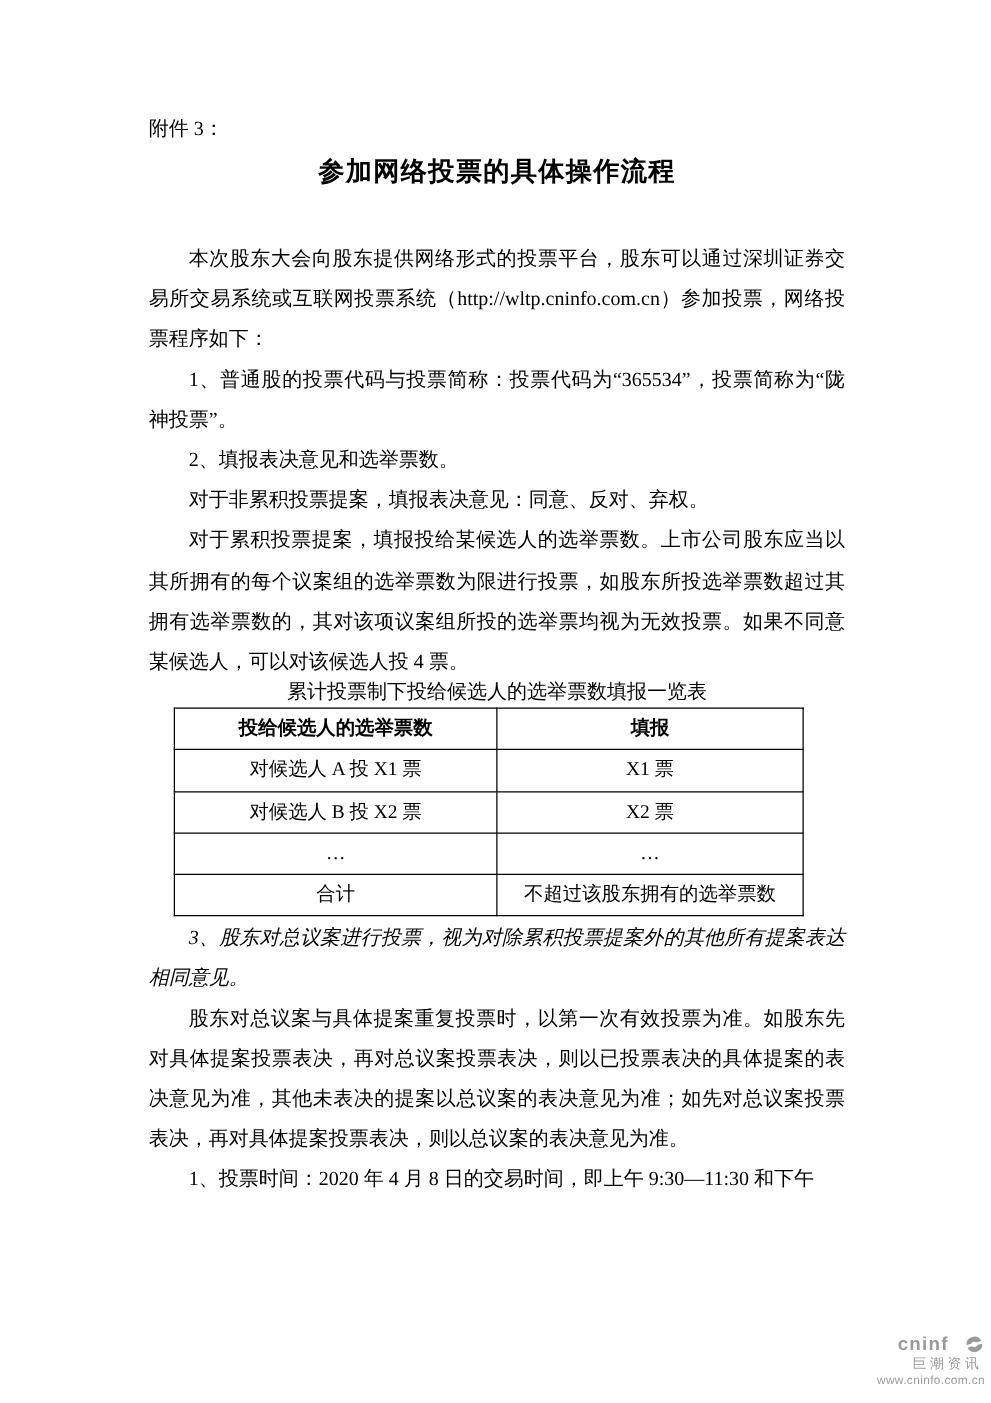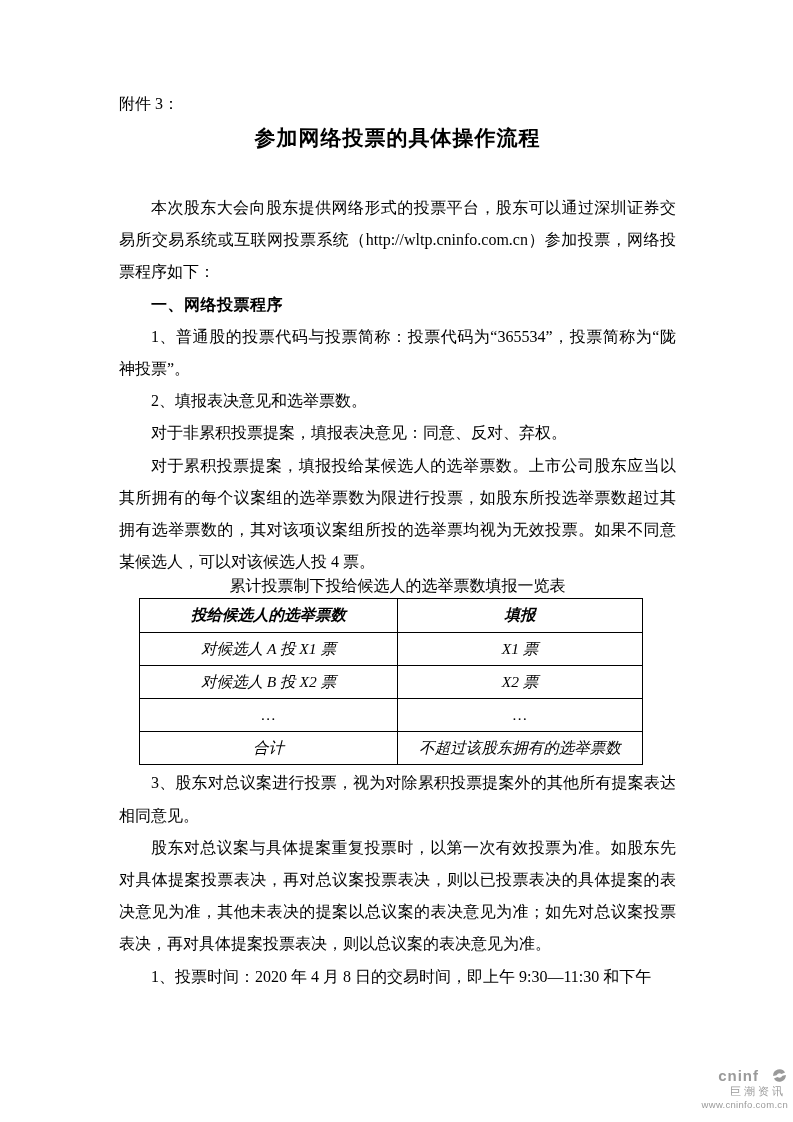--- a/index.html
+++ b/index.html
@@ -48,40 +48,39 @@
     text-indent: 0;
     text-align: center;
     line-height: 24px;
     margin-top: -4px;
   }
   table.vote-table {
     border-collapse: collapse;
     margin-left: 20px;
     width: 503px;
     table-layout: fixed;
-    font-style: italic;
   }
   table.vote-table th,
   table.vote-table td {
     border: 1.4px solid #000000;
     height: 30px;
     text-align: center;
     vertical-align: middle;
     font-size: 15.5px;
     padding: 0 4px;
     font-weight: 400;
   }
   table.vote-table th {
     font-family: "Liberation Sans", "DejaVu Sans", sans-serif;
     font-weight: 700;
     height: 31px;
   }
   table.vote-table col.c1 { width: 258px; }
   table.vote-table col.c2 { width: 245px; }
-  p.after-table { margin-top: 2px; }
+  p.after-table { margin-top: 2px; font-style: italic; }
   .footer {
     position: absolute;
     right: 5px;
     bottom: 12px;
     text-align: right;
     color: #9a9a9a;
     font-family: "Liberation Sans", "DejaVu Sans", sans-serif;
     line-height: 1.1;
   }
   .brand-row {
@@ -113,21 +112,20 @@
 
 <div class="page">
   <div class="content">
 
     <p class="attach">附件 3：</p>
 
     <h1 class="doc-title">参加网络投票的具体操作流程</h1>
 
     <p class="body-p intro">本次股东大会向股东提供网络形式的投票平台，股东可以通过深圳证券交易所交易系统或互联网投票系统（http://wltp.cninfo.com.cn）参加投票，网络投票程序如下：</p>
 
-    <p class="body-p sec-heading">一、网络投票程序</p>
     <p class="body-p">1、普通股的投票代码与投票简称：投票代码为“365534”，投票简称为“陇神投票”。</p>
     <p class="body-p">2、填报表决意见和选举票数。</p>
     <p class="body-p">对于非累积投票提案，填报表决意见：同意、反对、弃权。</p>
     <p class="body-p">对于累积投票提案，填报投给某候选人的选举票数。上市公司股东应当以其所拥有的每个议案组的选举票数为限进行投票，如股东所投选举票数超过其拥有选举票数的，其对该项议案组所投的选举票均视为无效投票。如果不同意某候选人，可以对该候选人投 4 票。</p>
 
     <p class="table-caption">累计投票制下投给候选人的选举票数填报一览表</p>
 
     <table class="vote-table">
       <colgroup>
           <col class="c1">

